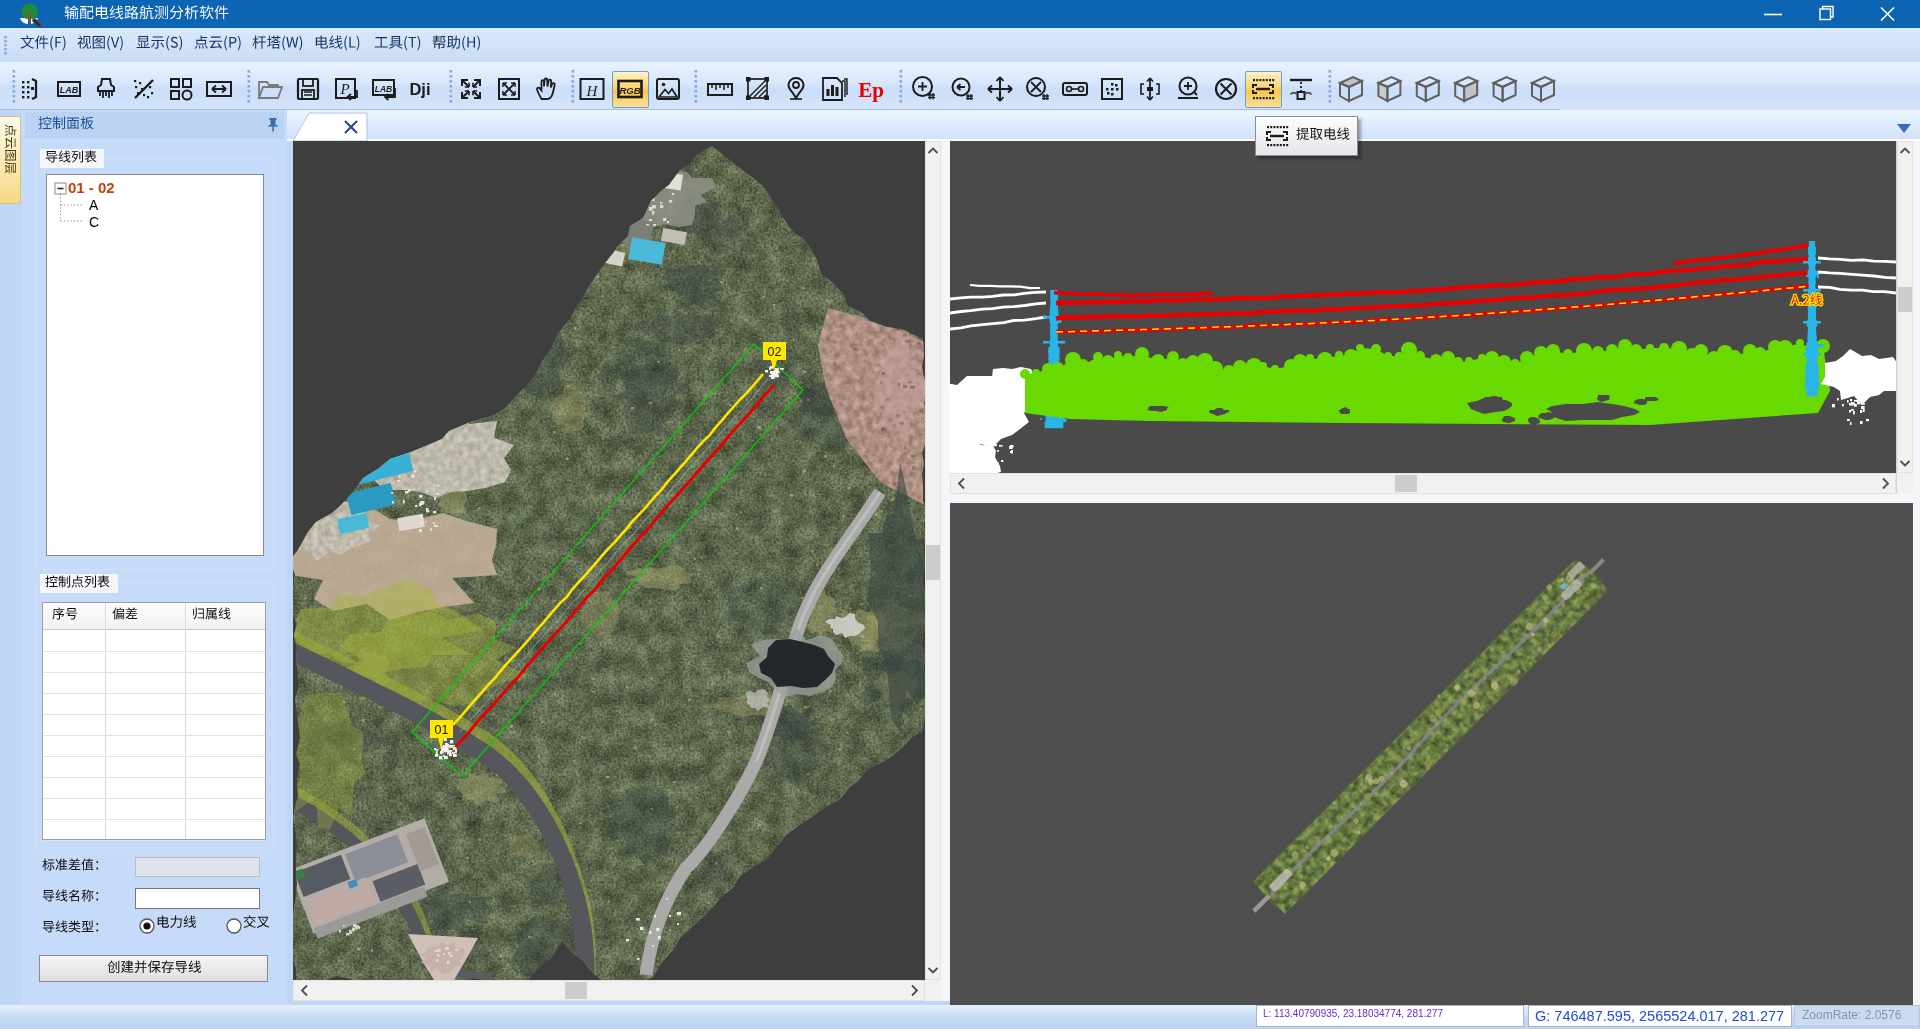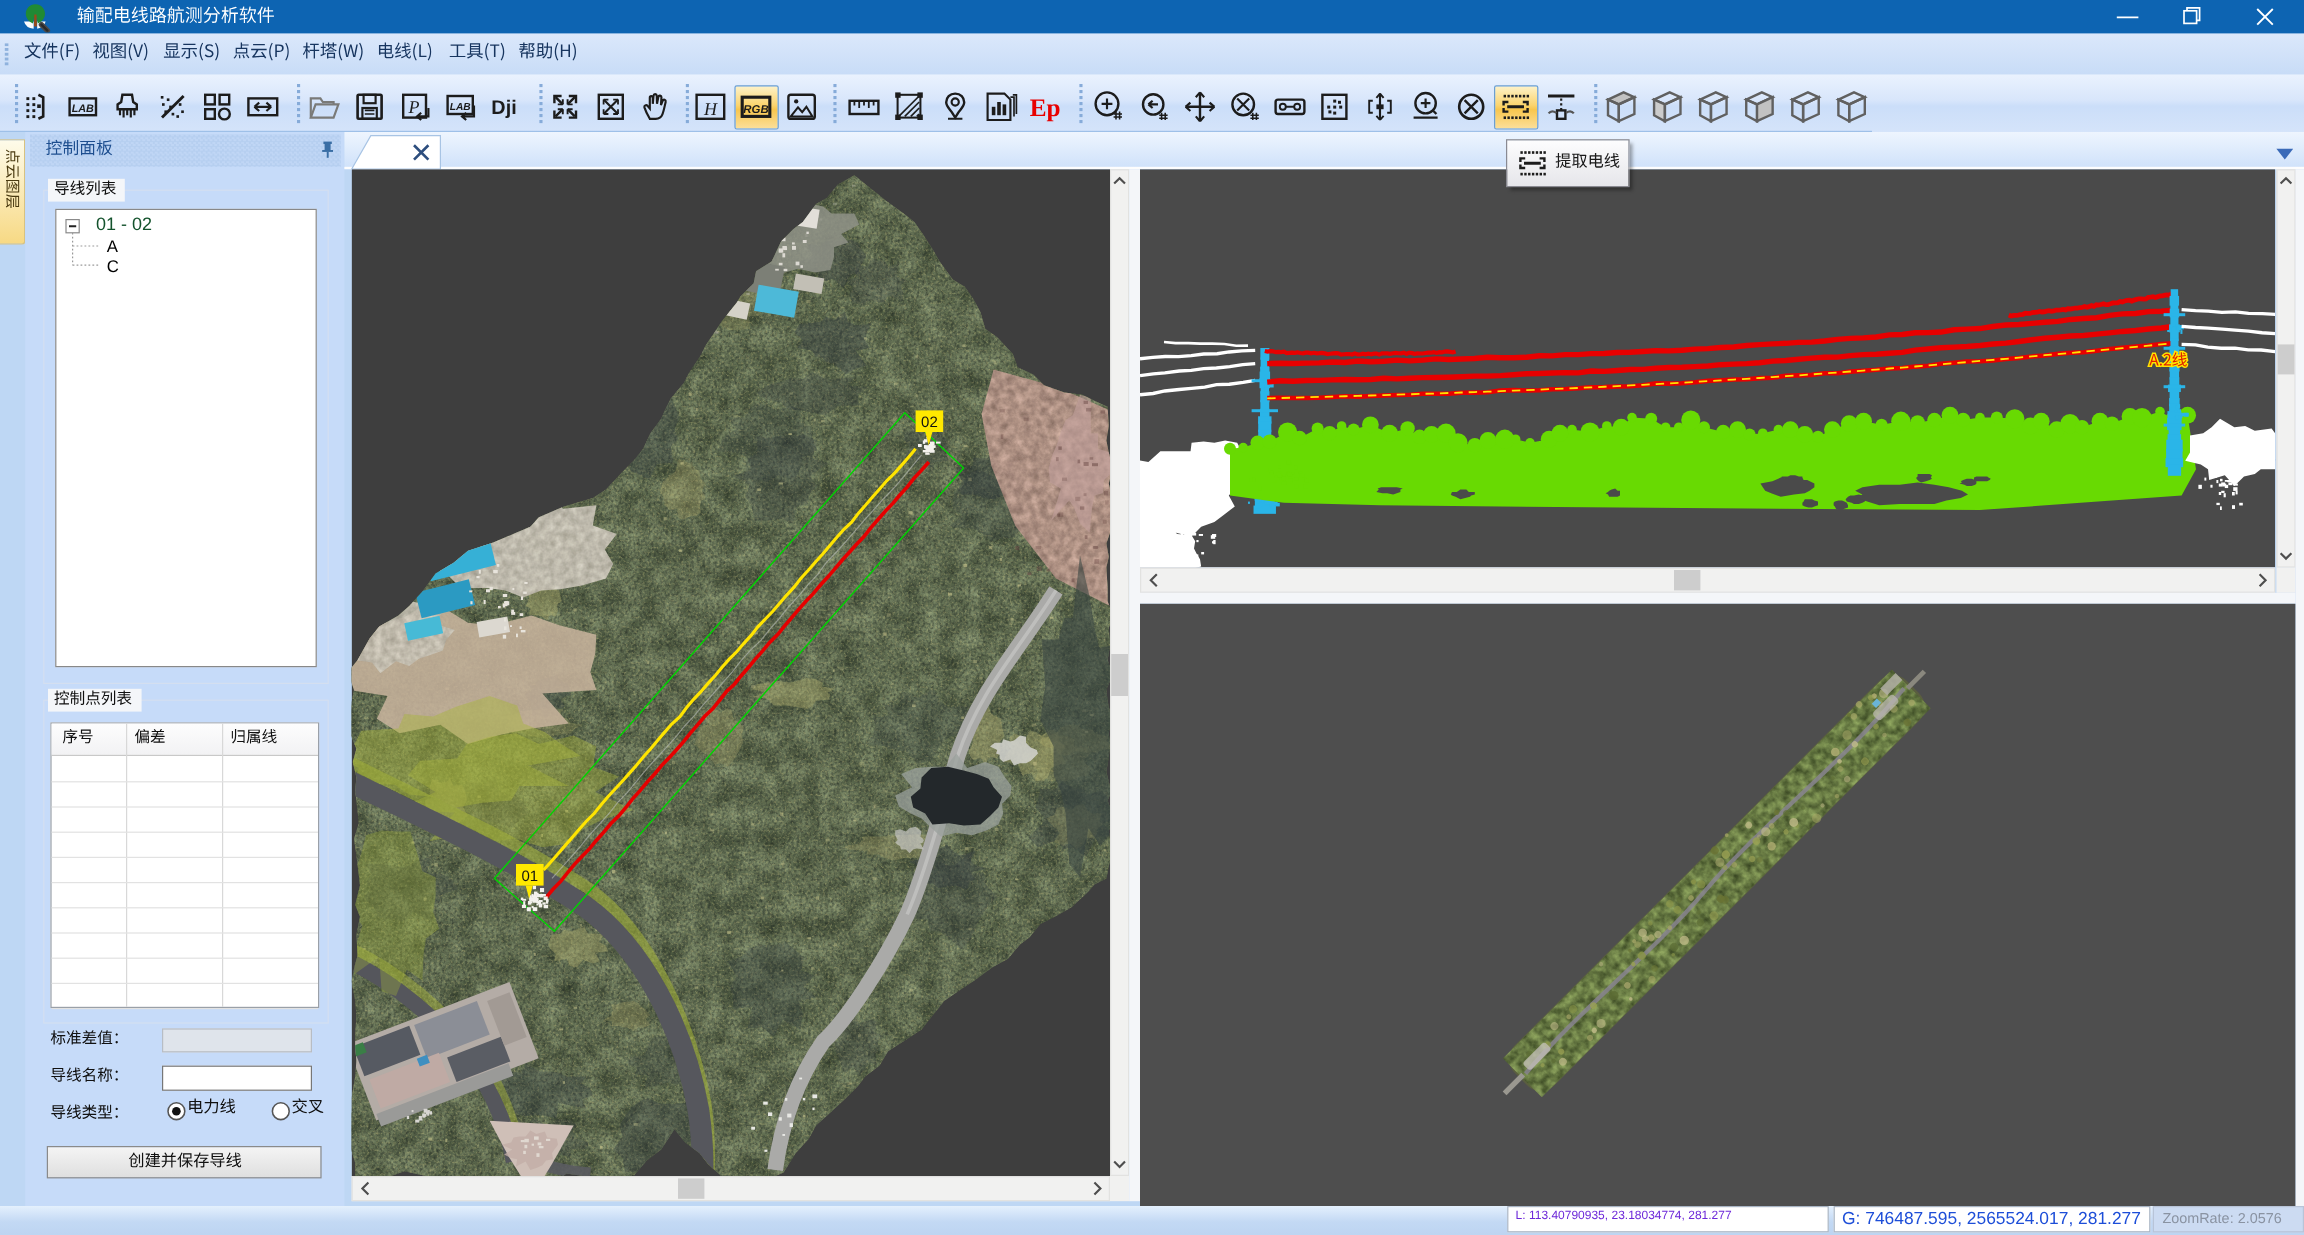--- a/index.html
+++ b/index.html
@@ -371,21 +371,21 @@
 <div class="abs" style="left:40px;top:149px;width:64px;height:19px;background:#f4f6f9"></div>
 <svg style="position:absolute;left:45px;top:151px;overflow:visible" width="54" height="18">
     <path transform="translate(0,10.4)" d="M0.8 -3.8H12.3V-2.9H0.8ZM8.4 -4.8H9.4V-0.1Q9.4 0.3 9.3 0.5Q9.2 0.8 8.8 0.8Q8.4 0.9 7.8 1.0Q7.2 1.0 6.3 1.0Q6.3 0.8 6.1 0.6Q6.0 0.3 5.9 0.1Q6.4 0.1 6.9 0.1Q7.3 0.1 7.6 0.1Q8.0 0.1 8.1 0.1Q8.3 0.1 8.4 0.1Q8.4 0.0 8.4 -0.1ZM2.7 -2.4 3.4 -3.0Q3.8 -2.6 4.3 -2.2Q4.7 -1.8 5.0 -1.4Q5.4 -1.0 5.6 -0.7L4.9 -0.0Q4.7 -0.4 4.3 -0.8Q4.0 -1.2 3.6 -1.6Q3.2 -2.0 2.7 -2.4ZM1.8 -10.0H2.8V-6.6Q2.8 -6.3 2.9 -6.2Q3.0 -6.0 3.4 -6.0Q3.8 -5.9 4.5 -5.9Q4.6 -5.9 5.0 -5.9Q5.4 -5.9 5.9 -5.9Q6.4 -5.9 7.0 -5.9Q7.5 -5.9 8.1 -5.9Q8.6 -5.9 9.0 -5.9Q9.4 -5.9 9.7 -5.9Q10.2 -5.9 10.5 -6.0Q10.8 -6.1 10.9 -6.4Q11.0 -6.6 11.0 -7.1Q11.2 -7.0 11.5 -6.9Q11.8 -6.8 12.0 -6.8Q11.9 -6.1 11.7 -5.8Q11.5 -5.4 11.0 -5.3Q10.6 -5.1 9.7 -5.1Q9.6 -5.1 9.2 -5.1Q8.8 -5.1 8.3 -5.1Q7.7 -5.1 7.1 -5.1Q6.5 -5.1 6.0 -5.1Q5.4 -5.1 5.1 -5.1Q4.7 -5.1 4.5 -5.1Q3.5 -5.1 2.9 -5.2Q2.3 -5.4 2.0 -5.7Q1.8 -6.0 1.8 -6.6ZM2.1 -8.2H9.8V-9.5H1.8V-10.4H10.7V-7.3H2.1Z M14.0 -2.4Q14.0 -2.5 13.9 -2.6Q13.9 -2.8 13.8 -3.0Q13.8 -3.1 13.7 -3.3Q13.9 -3.3 14.2 -3.5Q14.4 -3.8 14.7 -4.1Q14.8 -4.3 15.2 -4.7Q15.5 -5.1 15.9 -5.7Q16.2 -6.2 16.7 -6.9Q17.1 -7.5 17.4 -8.2L18.2 -7.7Q17.4 -6.4 16.5 -5.1Q15.6 -3.8 14.7 -2.9V-2.9Q14.7 -2.9 14.6 -2.8Q14.5 -2.8 14.4 -2.7Q14.2 -2.6 14.1 -2.5Q14.0 -2.4 14.0 -2.4ZM14.0 -2.4 14.0 -3.2 14.4 -3.5 18.0 -4.1Q18.0 -3.9 18.0 -3.7Q18.0 -3.5 18.0 -3.3Q16.8 -3.1 16.0 -2.9Q15.3 -2.7 14.9 -2.6Q14.5 -2.5 14.3 -2.5Q14.1 -2.4 14.0 -2.4ZM13.9 -5.5Q13.9 -5.6 13.9 -5.8Q13.8 -5.9 13.7 -6.1Q13.7 -6.3 13.6 -6.4Q13.8 -6.5 14.0 -6.7Q14.1 -6.9 14.4 -7.2Q14.5 -7.4 14.7 -7.8Q14.9 -8.1 15.1 -8.6Q15.4 -9.1 15.7 -9.7Q15.9 -10.3 16.1 -10.9L17.0 -10.5Q16.7 -9.7 16.3 -8.9Q15.9 -8.1 15.4 -7.3Q15.0 -6.6 14.5 -6.0V-6.0Q14.5 -6.0 14.4 -6.0Q14.4 -5.9 14.2 -5.8Q14.1 -5.7 14.0 -5.7Q13.9 -5.6 13.9 -5.5ZM13.9 -5.5 13.9 -6.2 14.4 -6.5 16.8 -6.8Q16.8 -6.6 16.8 -6.3Q16.7 -6.1 16.7 -6.0Q15.9 -5.9 15.4 -5.8Q14.9 -5.7 14.6 -5.7Q14.3 -5.6 14.2 -5.6Q14.0 -5.5 13.9 -5.5ZM13.7 -0.7Q14.2 -0.8 14.9 -1.0Q15.7 -1.2 16.4 -1.4Q17.2 -1.7 18.0 -1.9L18.2 -1.0Q17.0 -0.7 15.9 -0.4Q14.8 -0.1 13.9 0.2ZM18.6 -7.8 24.7 -8.7 24.9 -7.9 18.8 -6.9ZM18.4 -5.0 25.1 -6.3 25.3 -5.4 18.5 -4.1ZM20.6 -10.9H21.6Q21.6 -9.4 21.6 -8.0Q21.7 -6.6 21.9 -5.4Q22.0 -4.1 22.2 -3.2Q22.5 -2.2 22.8 -1.4Q23.1 -0.7 23.4 -0.3Q23.8 0.1 24.2 0.1Q24.4 0.1 24.5 -0.1Q24.6 -0.2 24.7 -0.5Q24.8 -0.8 24.8 -1.4Q24.9 -1.2 25.1 -1.1Q25.4 -1.0 25.5 -0.9Q25.4 -0.2 25.3 0.3Q25.1 0.7 24.9 0.8Q24.6 1.0 24.1 1.0Q23.5 1.0 23.0 0.6Q22.5 0.1 22.1 -0.7Q21.7 -1.5 21.4 -2.6Q21.1 -3.7 20.9 -5.0Q20.8 -6.4 20.7 -7.9Q20.6 -9.4 20.6 -10.9ZM22.2 -10.1 22.7 -10.7Q23.0 -10.5 23.4 -10.3Q23.8 -10.2 24.1 -10.0Q24.4 -9.8 24.6 -9.6L24.0 -9.0Q23.7 -9.2 23.2 -9.6Q22.6 -9.9 22.2 -10.1ZM24.5 -4.5 25.4 -4.1Q24.6 -3.0 23.6 -2.1Q22.5 -1.1 21.3 -0.4Q20.0 0.3 18.6 0.8Q18.5 0.6 18.3 0.4Q18.1 0.2 18.0 0.0Q19.3 -0.4 20.6 -1.1Q21.9 -1.8 22.9 -2.6Q23.9 -3.5 24.5 -4.5Z M26.8 -10.2H33.4V-9.3H26.8ZM29.0 -9.8 30.0 -9.7Q29.7 -8.5 29.3 -7.4Q29.0 -6.2 28.5 -5.3Q28.0 -4.3 27.4 -3.6Q27.4 -3.7 27.2 -3.8Q27.1 -3.9 26.9 -4.0Q26.8 -4.2 26.7 -4.2Q27.3 -4.9 27.7 -5.8Q28.1 -6.7 28.5 -7.7Q28.8 -8.7 29.0 -9.8ZM29.0 -7.3H32.3V-6.4H28.7ZM32.1 -7.3H32.3L32.4 -7.4L33.0 -7.2Q32.7 -4.9 32.0 -3.3Q31.2 -1.7 30.1 -0.6Q29.0 0.5 27.6 1.1Q27.5 1.0 27.4 0.8Q27.4 0.7 27.2 0.5Q27.1 0.4 27.0 0.3Q28.3 -0.2 29.3 -1.2Q30.4 -2.2 31.1 -3.7Q31.8 -5.2 32.1 -7.1ZM28.4 -3.9 28.9 -4.6Q29.3 -4.4 29.7 -4.1Q30.1 -3.8 30.5 -3.5Q30.9 -3.2 31.1 -3.0L30.5 -2.2Q30.3 -2.4 29.9 -2.7Q29.6 -3.0 29.1 -3.3Q28.7 -3.7 28.4 -3.9ZM34.3 -9.4H35.3V-2.1H34.3ZM37.0 -10.9H38.0V-0.2Q38.0 0.2 37.9 0.5Q37.8 0.7 37.5 0.8Q37.2 0.9 36.7 1.0Q36.2 1.0 35.5 1.0Q35.4 0.8 35.3 0.5Q35.2 0.2 35.1 0.0Q35.7 0.1 36.1 0.1Q36.6 0.1 36.7 0.1Q36.9 0.1 37.0 -0.0Q37.0 -0.1 37.0 -0.2Z M40.4 -9.8H50.7V-8.9H40.4ZM41.0 -7.8H50.2V-7.0H41.0ZM39.8 -5.8H51.1V-5.0H39.8ZM45.0 -10.9H46.0V-5.2H45.0ZM44.8 -5.6 45.6 -5.2Q45.1 -4.7 44.5 -4.1Q43.8 -3.6 43.1 -3.1Q42.4 -2.6 41.6 -2.2Q40.8 -1.9 40.1 -1.6Q40.1 -1.7 39.9 -1.9Q39.8 -2.0 39.7 -2.1Q39.6 -2.3 39.5 -2.4Q40.2 -2.6 40.9 -3.0Q41.7 -3.3 42.4 -3.7Q43.1 -4.2 43.7 -4.6Q44.3 -5.1 44.8 -5.6ZM46.2 -5.4Q46.6 -4.2 47.4 -3.1Q48.2 -2.1 49.2 -1.4Q50.2 -0.6 51.6 -0.2Q51.5 -0.1 51.3 0.0Q51.2 0.2 51.1 0.3Q51.0 0.5 50.9 0.6Q49.5 0.1 48.5 -0.7Q47.4 -1.5 46.6 -2.6Q45.8 -3.8 45.3 -5.2ZM50.0 -4.5 50.8 -3.9Q50.2 -3.4 49.4 -2.8Q48.6 -2.3 47.9 -1.9L47.3 -2.4Q47.7 -2.7 48.2 -3.0Q48.7 -3.4 49.2 -3.8Q49.7 -4.2 50.0 -4.5ZM42.3 1.0 42.2 0.2 42.7 -0.2 46.5 -1.4Q46.5 -1.1 46.6 -0.9Q46.6 -0.7 46.7 -0.5Q45.3 -0.1 44.5 0.2Q43.7 0.5 43.2 0.6Q42.8 0.8 42.6 0.9Q42.4 0.9 42.3 1.0ZM42.3 1.0Q42.2 0.9 42.2 0.7Q42.1 0.6 42.0 0.4Q41.9 0.2 41.8 0.1Q42.0 0.1 42.2 -0.1Q42.4 -0.3 42.4 -0.7V-3.5H43.4V0.1Q43.4 0.1 43.3 0.2Q43.1 0.2 43.0 0.3Q42.8 0.4 42.7 0.6Q42.5 0.7 42.4 0.8Q42.3 0.9 42.3 1.0Z" fill="#111"></path>
   </svg>
 <div class="abs" style="left:46px;top:174px;width:218px;height:382px;background:#fff;border:1px solid #888"></div>
 <svg class="abs" style="left:50px;top:178px" width="200" height="60">
 <rect x="5" y="5" width="11" height="11" fill="#fff" stroke="#8a8a8a"></rect>
 <path d="M7.5 10.5 h6" stroke="#222" stroke-width="1.6"></path>
 <path d="M10.5 16 V43 M10.5 27 h22 M10.5 43 h22" stroke="#9a9a9a" stroke-width="1" stroke-dasharray="1.5 1.8"></path>
 </svg>
-<div class="abs" style="left:80px;top:178.5px;font-size:15px;font-weight:normal;color:#14532d">01 - 02</div>
+<div class="abs" style="left:68px;top:178.5px;font-size:15px;font-weight:bold;color:#c2410c">01 - 02</div>
 <div class="abs" style="left:89px;top:197px;font-size:14px;color:#000">A</div>
 <div class="abs" style="left:89px;top:213.5px;font-size:14px;color:#000">C</div>
 <div class="abs" style="left:36px;top:583px;width:238px;height:270px;border:1px solid #d4dff0"></div>
 <div class="abs" style="left:40px;top:574px;width:78px;height:19px;background:#f4f6f9"></div>
 <svg style="position:absolute;left:45px;top:576px;overflow:visible" width="67" height="18">
     <path transform="translate(0,10.4)" d="M0.4 -3.8Q1.1 -4.0 2.2 -4.4Q3.2 -4.7 4.3 -5.1L4.4 -4.2Q3.5 -3.9 2.5 -3.5Q1.5 -3.1 0.6 -2.8ZM0.6 -8.4H4.4V-7.5H0.6ZM2.1 -10.9H3.0V-0.2Q3.0 0.2 2.9 0.4Q2.8 0.6 2.6 0.8Q2.4 0.9 2.0 0.9Q1.6 0.9 1.0 0.9Q0.9 0.8 0.9 0.5Q0.8 0.2 0.7 0.0Q1.1 0.0 1.4 0.0Q1.8 0.0 1.9 0.0Q2.0 0.0 2.1 -0.0Q2.1 -0.1 2.1 -0.2ZM5.4 -4.4H11.6V-3.5H5.4ZM4.3 -0.3H12.5V0.6H4.3ZM4.8 -9.3H12.4V-7.2H11.5V-8.5H5.7V-7.1H4.8ZM8.0 -3.9H9.0V0.2H8.0ZM7.6 -10.7 8.6 -10.9Q8.8 -10.5 9.0 -10.0Q9.2 -9.6 9.3 -9.2L8.3 -8.9Q8.2 -9.3 8.0 -9.8Q7.8 -10.3 7.6 -10.7ZM9.0 -7.2 9.6 -7.7Q10.0 -7.4 10.5 -7.0Q11.0 -6.5 11.4 -6.1Q11.8 -5.7 12.1 -5.4L11.5 -4.8Q11.2 -5.1 10.8 -5.5Q10.4 -5.9 9.9 -6.4Q9.5 -6.8 9.0 -7.2ZM7.3 -7.7 8.1 -7.4Q7.8 -6.9 7.3 -6.4Q6.9 -5.9 6.4 -5.4Q5.9 -5.0 5.4 -4.7Q5.4 -4.8 5.3 -4.9Q5.1 -5.0 5.0 -5.2Q4.9 -5.3 4.8 -5.4Q5.5 -5.8 6.2 -6.5Q6.8 -7.1 7.3 -7.7Z M21.8 -9.7H22.7V-2.5H21.8ZM24.1 -10.8H25.1V-0.3Q25.1 0.2 24.9 0.4Q24.8 0.7 24.5 0.8Q24.2 0.9 23.7 1.0Q23.2 1.0 22.4 1.0Q22.4 0.8 22.3 0.5Q22.2 0.2 22.1 -0.0Q22.7 -0.0 23.2 -0.0Q23.7 -0.0 23.8 -0.0Q24.0 -0.0 24.0 -0.1Q24.1 -0.1 24.1 -0.3ZM16.8 -10.9H17.7V1.0H16.8ZM19.5 -4.6H20.4V-1.0Q20.4 -0.7 20.3 -0.5Q20.2 -0.3 20.0 -0.1Q19.8 -0.0 19.4 -0.0Q19.0 0.0 18.5 0.0Q18.4 -0.2 18.4 -0.4Q18.3 -0.7 18.2 -0.8Q18.6 -0.8 18.9 -0.8Q19.2 -0.8 19.3 -0.8Q19.5 -0.8 19.5 -1.0ZM14.2 -4.6H19.9V-3.7H15.1V-0.0H14.2ZM13.6 -6.8H20.9V-5.9H13.6ZM14.8 -9.0H20.3V-8.2H14.7ZM14.8 -10.6 15.8 -10.4Q15.5 -9.4 15.2 -8.4Q14.8 -7.5 14.4 -6.8Q14.3 -6.9 14.1 -6.9Q14.0 -7.0 13.8 -7.1Q13.7 -7.1 13.5 -7.2Q14.0 -7.8 14.3 -8.8Q14.6 -9.7 14.8 -10.6Z M31.9 -10.9H32.9V-6.5H31.9ZM29.1 -6.0V-3.7H35.9V-6.0ZM28.2 -7.0H36.9V-2.8H28.2ZM32.4 -9.5H37.8V-8.6H32.4ZM30.4 -1.7 31.3 -1.7Q31.4 -1.3 31.5 -0.9Q31.6 -0.4 31.6 0.0Q31.7 0.5 31.7 0.8L30.7 0.9Q30.7 0.6 30.7 0.2Q30.6 -0.3 30.6 -0.8Q30.5 -1.2 30.4 -1.7ZM33.1 -1.7 34.0 -1.8Q34.2 -1.5 34.4 -1.0Q34.6 -0.5 34.7 -0.1Q34.9 0.3 35.0 0.7L34.0 0.9Q34.0 0.6 33.8 0.1Q33.7 -0.3 33.5 -0.8Q33.3 -1.2 33.1 -1.7ZM35.8 -1.8 36.6 -2.1Q37.0 -1.7 37.3 -1.2Q37.6 -0.7 37.9 -0.3Q38.2 0.2 38.4 0.5L37.4 0.9Q37.3 0.6 37.0 0.1Q36.8 -0.4 36.4 -0.9Q36.1 -1.3 35.8 -1.8ZM28.3 -2.0 29.2 -1.8Q28.9 -1.0 28.4 -0.2Q28.0 0.5 27.4 1.0L26.5 0.6Q27.1 0.2 27.5 -0.6Q28.0 -1.3 28.3 -2.0Z M39.8 -10.2H46.4V-9.3H39.8ZM42.0 -9.8 43.0 -9.7Q42.7 -8.5 42.3 -7.4Q42.0 -6.2 41.5 -5.3Q41.0 -4.3 40.4 -3.6Q40.4 -3.7 40.2 -3.8Q40.1 -3.9 39.9 -4.0Q39.8 -4.2 39.7 -4.2Q40.3 -4.9 40.7 -5.8Q41.1 -6.7 41.5 -7.7Q41.8 -8.7 42.0 -9.8ZM42.0 -7.3H45.3V-6.4H41.7ZM45.1 -7.3H45.3L45.4 -7.4L46.0 -7.2Q45.7 -4.9 45.0 -3.3Q44.2 -1.7 43.1 -0.6Q42.0 0.5 40.6 1.1Q40.5 1.0 40.4 0.8Q40.4 0.7 40.2 0.5Q40.1 0.4 40.0 0.3Q41.3 -0.2 42.3 -1.2Q43.4 -2.2 44.1 -3.7Q44.8 -5.2 45.1 -7.1ZM41.4 -3.9 41.9 -4.6Q42.3 -4.4 42.7 -4.1Q43.1 -3.8 43.5 -3.5Q43.9 -3.2 44.1 -3.0L43.5 -2.2Q43.3 -2.4 42.9 -2.7Q42.6 -3.0 42.1 -3.3Q41.7 -3.7 41.4 -3.9ZM47.3 -9.4H48.3V-2.1H47.3ZM50.0 -10.9H51.0V-0.2Q51.0 0.2 50.9 0.5Q50.8 0.7 50.5 0.8Q50.2 0.9 49.7 1.0Q49.2 1.0 48.5 1.0Q48.4 0.8 48.3 0.5Q48.2 0.2 48.1 0.0Q48.7 0.1 49.1 0.1Q49.6 0.1 49.7 0.1Q49.9 0.1 50.0 -0.0Q50.0 -0.1 50.0 -0.2Z M53.4 -9.8H63.7V-8.9H53.4ZM54.0 -7.8H63.2V-7.0H54.0ZM52.8 -5.8H64.1V-5.0H52.8ZM58.0 -10.9H59.0V-5.2H58.0ZM57.8 -5.6 58.6 -5.2Q58.1 -4.7 57.5 -4.1Q56.8 -3.6 56.1 -3.1Q55.4 -2.6 54.6 -2.2Q53.8 -1.9 53.1 -1.6Q53.1 -1.7 52.9 -1.9Q52.8 -2.0 52.7 -2.1Q52.6 -2.3 52.5 -2.4Q53.2 -2.6 53.9 -3.0Q54.7 -3.3 55.4 -3.7Q56.1 -4.2 56.7 -4.6Q57.3 -5.1 57.8 -5.6ZM59.2 -5.4Q59.6 -4.2 60.4 -3.1Q61.2 -2.1 62.2 -1.4Q63.2 -0.6 64.6 -0.2Q64.5 -0.1 64.3 0.0Q64.2 0.2 64.1 0.3Q64.0 0.5 63.9 0.6Q62.5 0.1 61.5 -0.7Q60.4 -1.5 59.6 -2.6Q58.8 -3.8 58.3 -5.2ZM63.0 -4.5 63.8 -3.9Q63.2 -3.4 62.4 -2.8Q61.6 -2.3 60.9 -1.9L60.3 -2.4Q60.7 -2.7 61.2 -3.0Q61.7 -3.4 62.2 -3.8Q62.7 -4.2 63.0 -4.5ZM55.3 1.0 55.2 0.2 55.7 -0.2 59.5 -1.4Q59.5 -1.1 59.6 -0.9Q59.6 -0.7 59.7 -0.5Q58.3 -0.1 57.5 0.2Q56.7 0.5 56.2 0.6Q55.8 0.8 55.6 0.9Q55.4 0.9 55.3 1.0ZM55.3 1.0Q55.2 0.9 55.2 0.7Q55.1 0.6 55.0 0.4Q54.9 0.2 54.8 0.1Q55.0 0.1 55.2 -0.1Q55.4 -0.3 55.4 -0.7V-3.5H56.4V0.1Q56.4 0.1 56.3 0.2Q56.1 0.2 56.0 0.3Q55.8 0.4 55.7 0.6Q55.5 0.7 55.4 0.8Q55.3 0.9 55.3 1.0Z" fill="#111"></path>
   </svg>
 <div class="abs" style="left:42px;top:602px;width:224px;height:238px;background:#fff;border:1px solid #9aa0a8">
     <div style="position:absolute;left:0;top:0;width:100%;height:27px;background:linear-gradient(#fdfdfd,#f2f2f4);border-bottom:1px solid #c8c8c8"></div>
     <div style="position:absolute;left:62px;top:0;width:1px;height:236px;background:#d8d8d8"></div>

